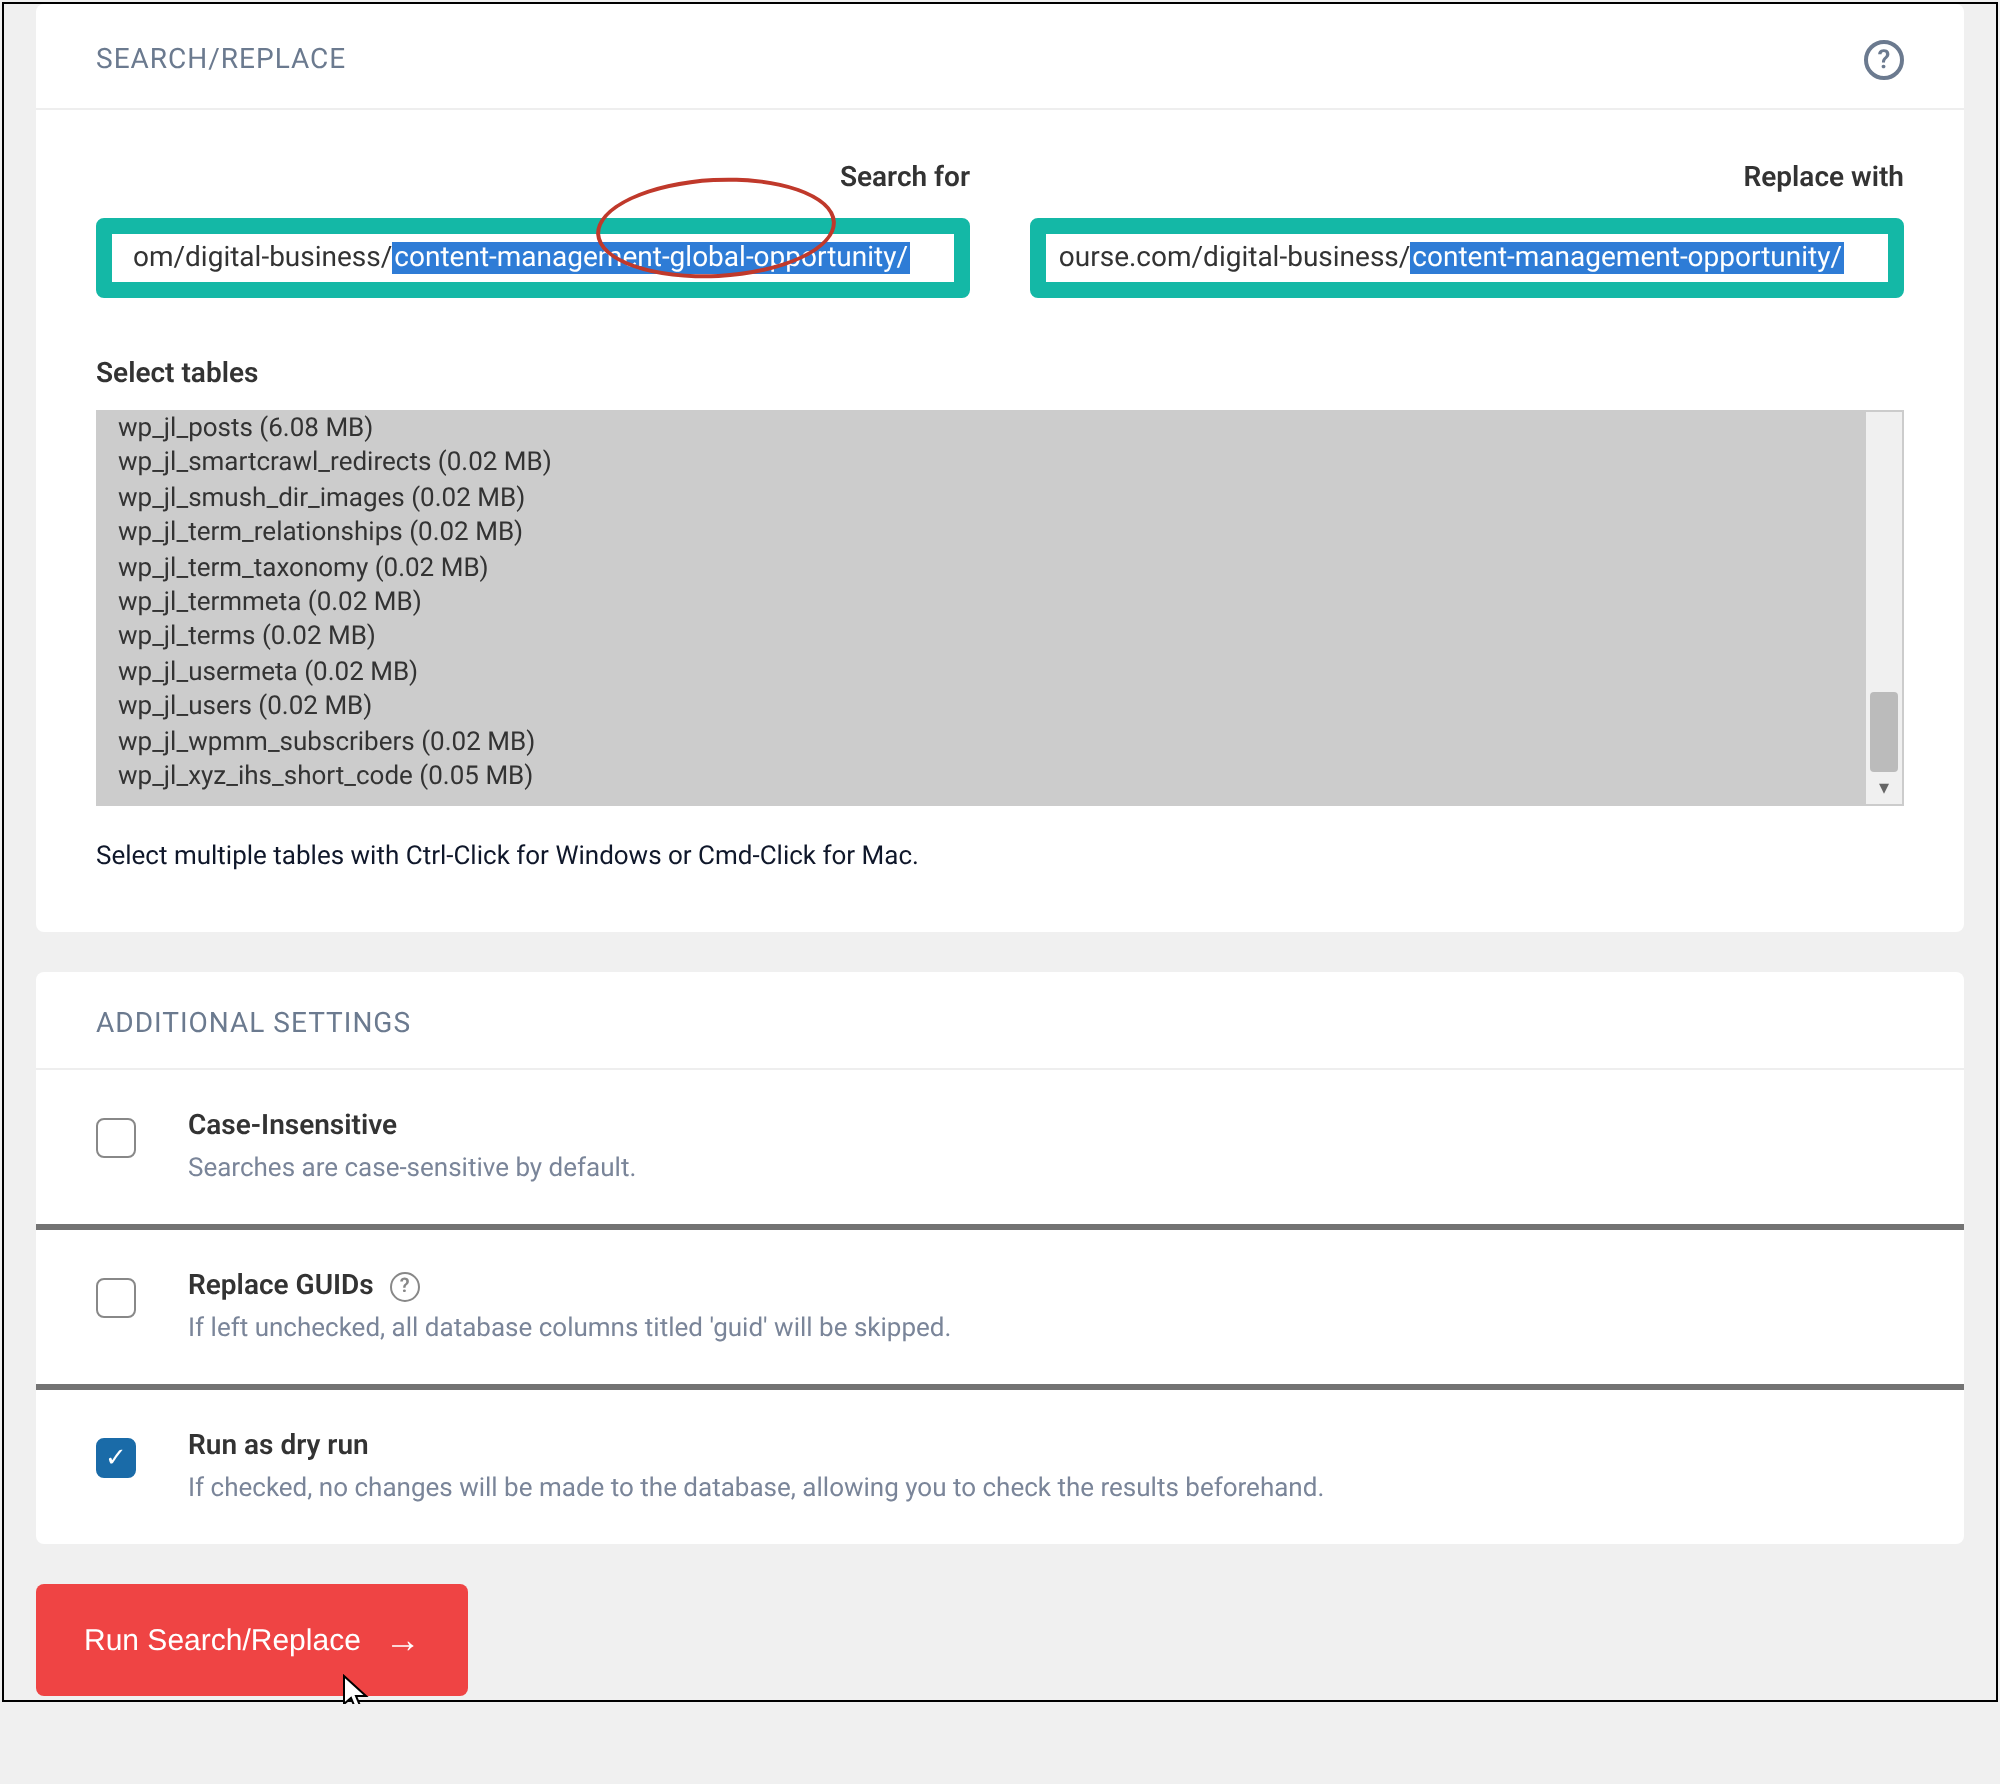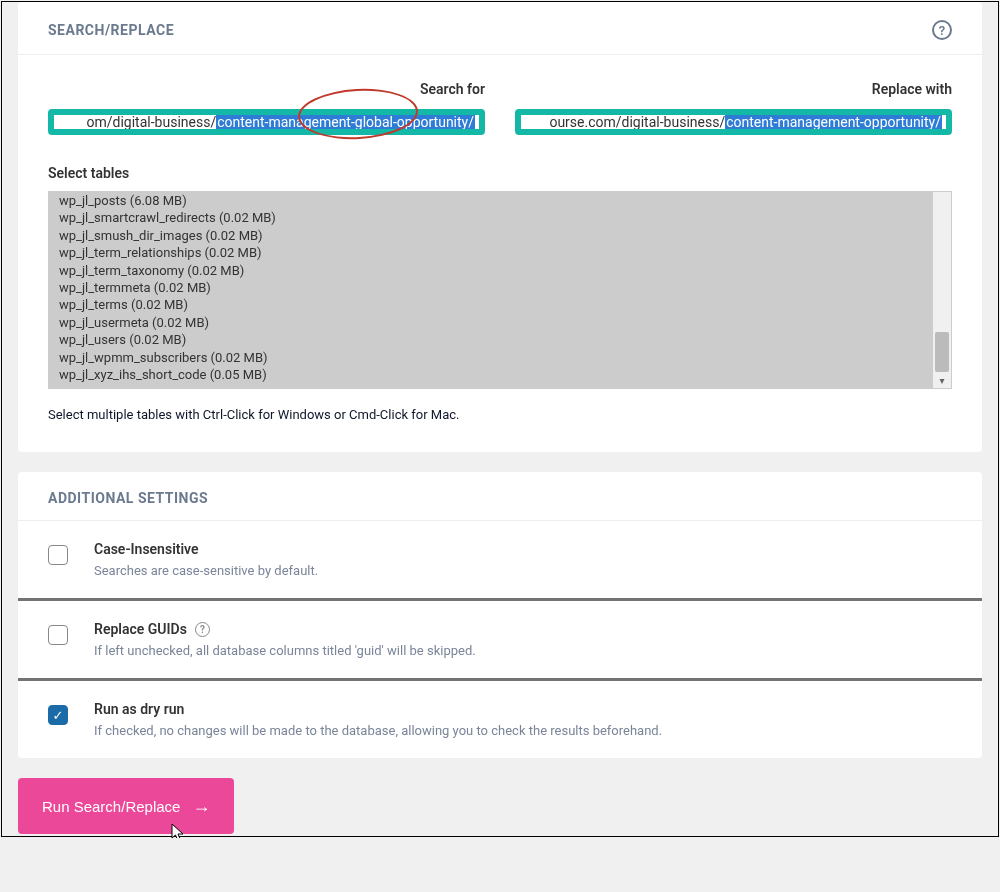--- a/index.html
+++ b/index.html
@@ -25,21 +25,21 @@
   }
   .panel-header {
     padding: 18px 30px 14px 30px;
     display: flex;
     justify-content: space-between;
     align-items: center;
     border-bottom: 1px solid #eee;
   }
   .panel-title {
     font-size: 14px;
-    font-weight: 700;
+    font-weight: 400;
     color: #6b7a8f;
     letter-spacing: 0.5px;
   }
   .help-icon {
     width: 20px; height: 20px;
     border: 2px solid #6b7a8f;
     border-radius: 50%;
     display: inline-flex;
     align-items: center; justify-content: center;
     font-size: 13px; color: #6b7a8f; font-weight: 600;
@@ -48,24 +48,24 @@
   .row { display: flex; gap: 30px; }
   .col { flex: 1; min-width: 0; text-align: right; }
   .field-label {
     font-size: 14px;
     font-weight: 600;
     color: #333;
     margin-bottom: 12px;
   }
   .text-input {
     width: 100%;
-    height: 26px;
-    border: 6px solid #14b8a6;
-    border-radius: 4px;
-    padding: 0 4px;
+    height: 40px;
+    border: 8px solid #14b8a6;
+    border-radius: 4px;
+    padding: 0 22px;
     font-size: 14px;
     white-space: nowrap;
     overflow: hidden;
     display: flex;
     align-items: center;
     justify-content: flex-end;
     color: #333;
     background: #fff;
   }
   .hl {
@@ -157,21 +157,21 @@
   }
   .small-help {
     width: 15px; height: 15px;
     border: 1.5px solid #888; border-radius: 50%;
     display: inline-flex; align-items: center; justify-content: center;
     font-size: 10px; color: #888;
   }
 
   .run-btn {
     margin: 0 0 0 16px;
-    background: #ec4899;
+    background: #ef4444;
     color: #fff;
     border: none;
     height: 56px;
     padding: 0 24px;
     font-size: 15px;
     font-weight: 500;
     border-radius: 4px;
     display: inline-flex;
     align-items: center;
     gap: 12px;

